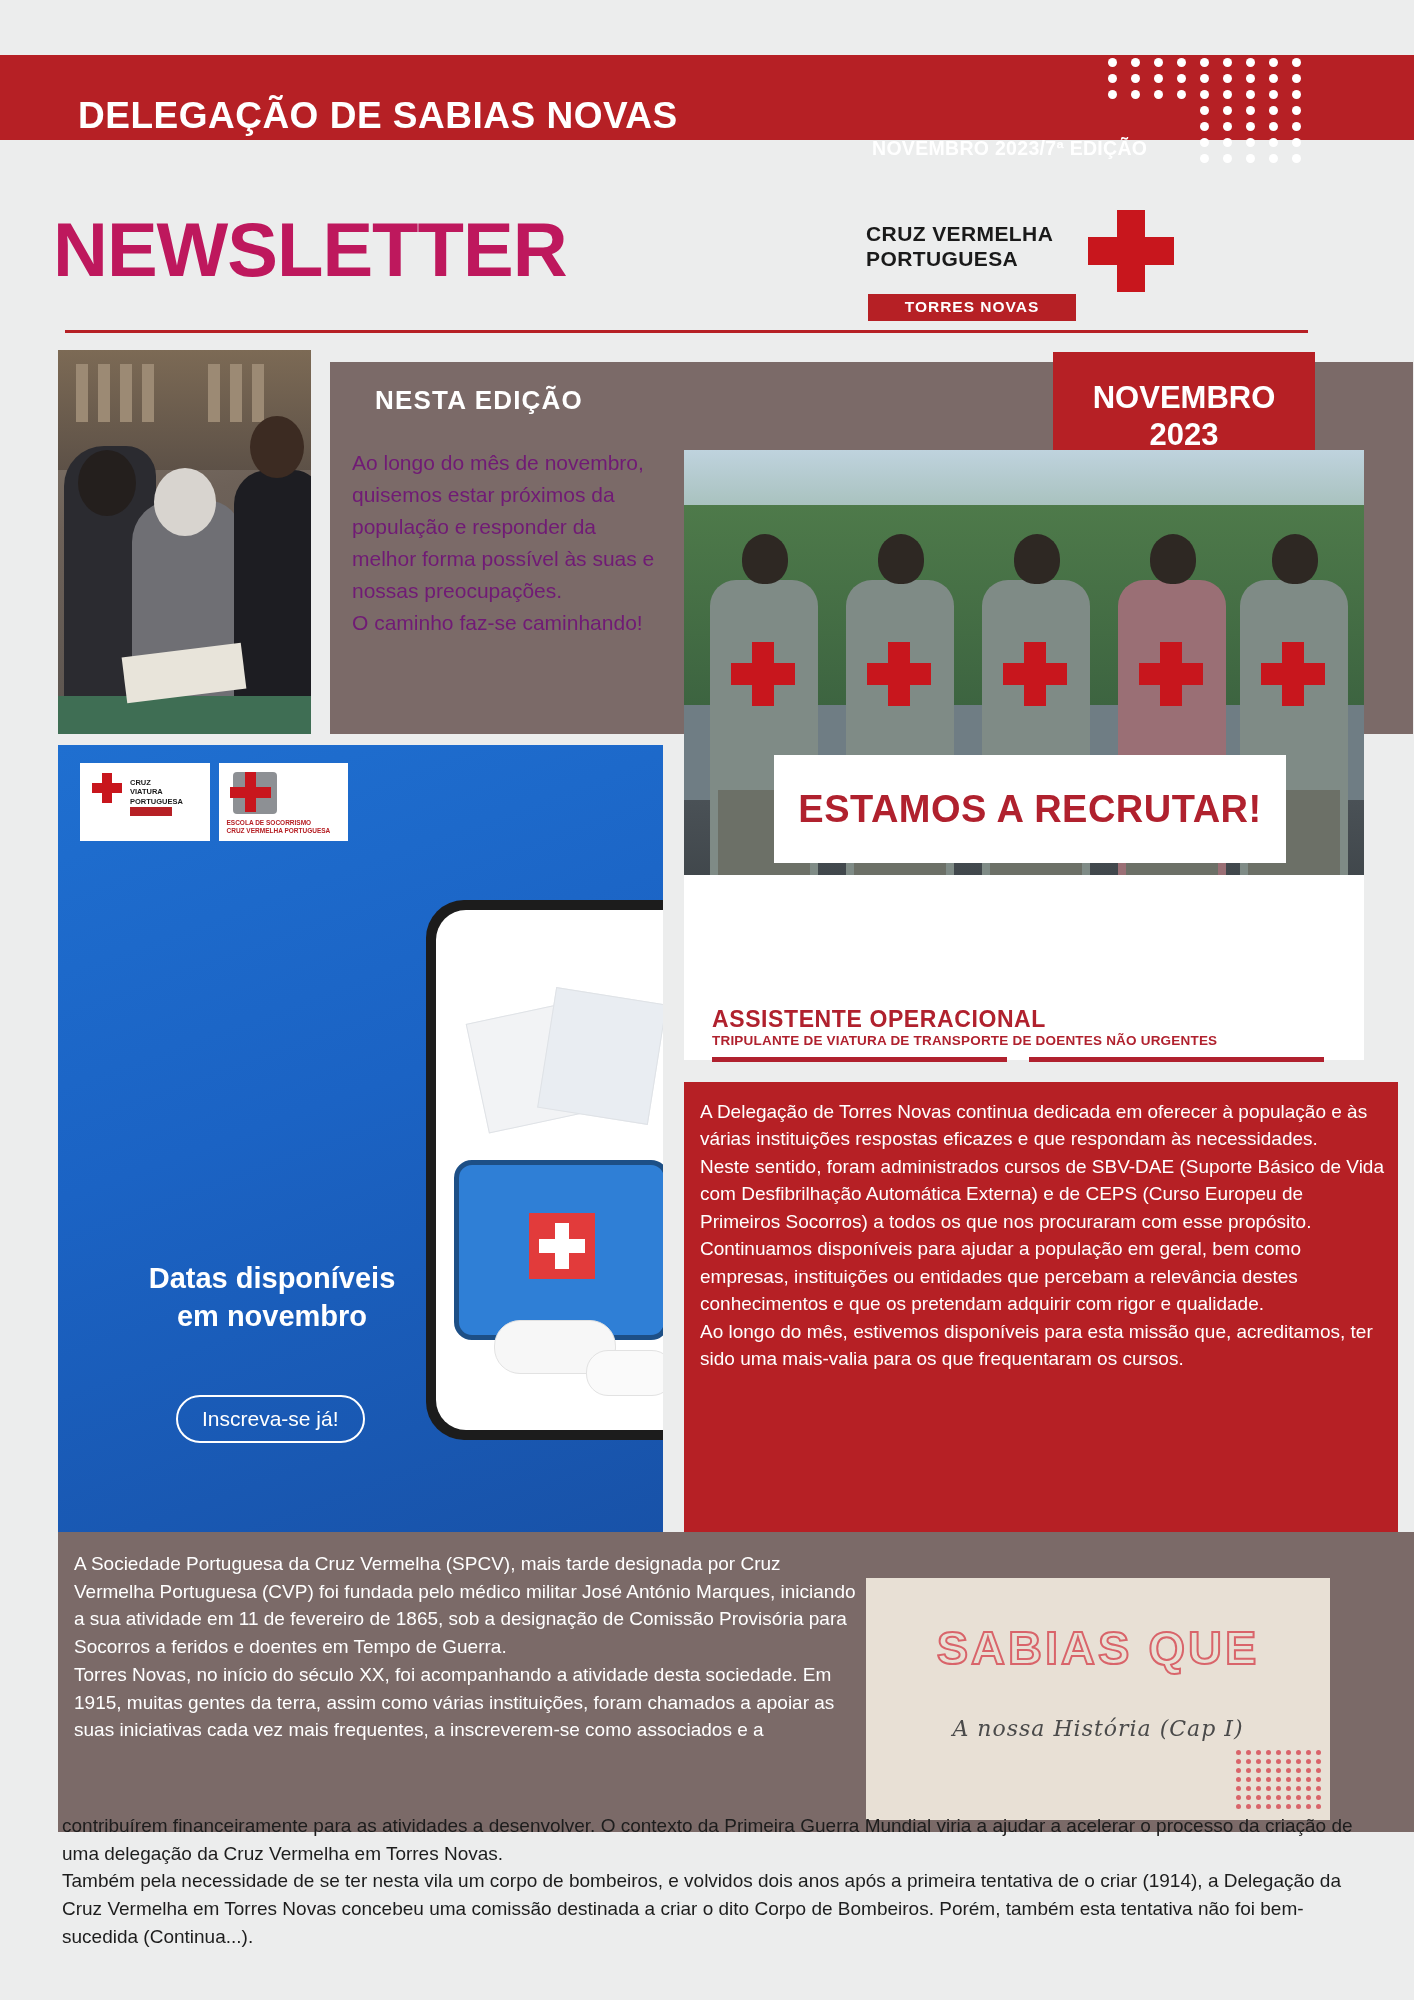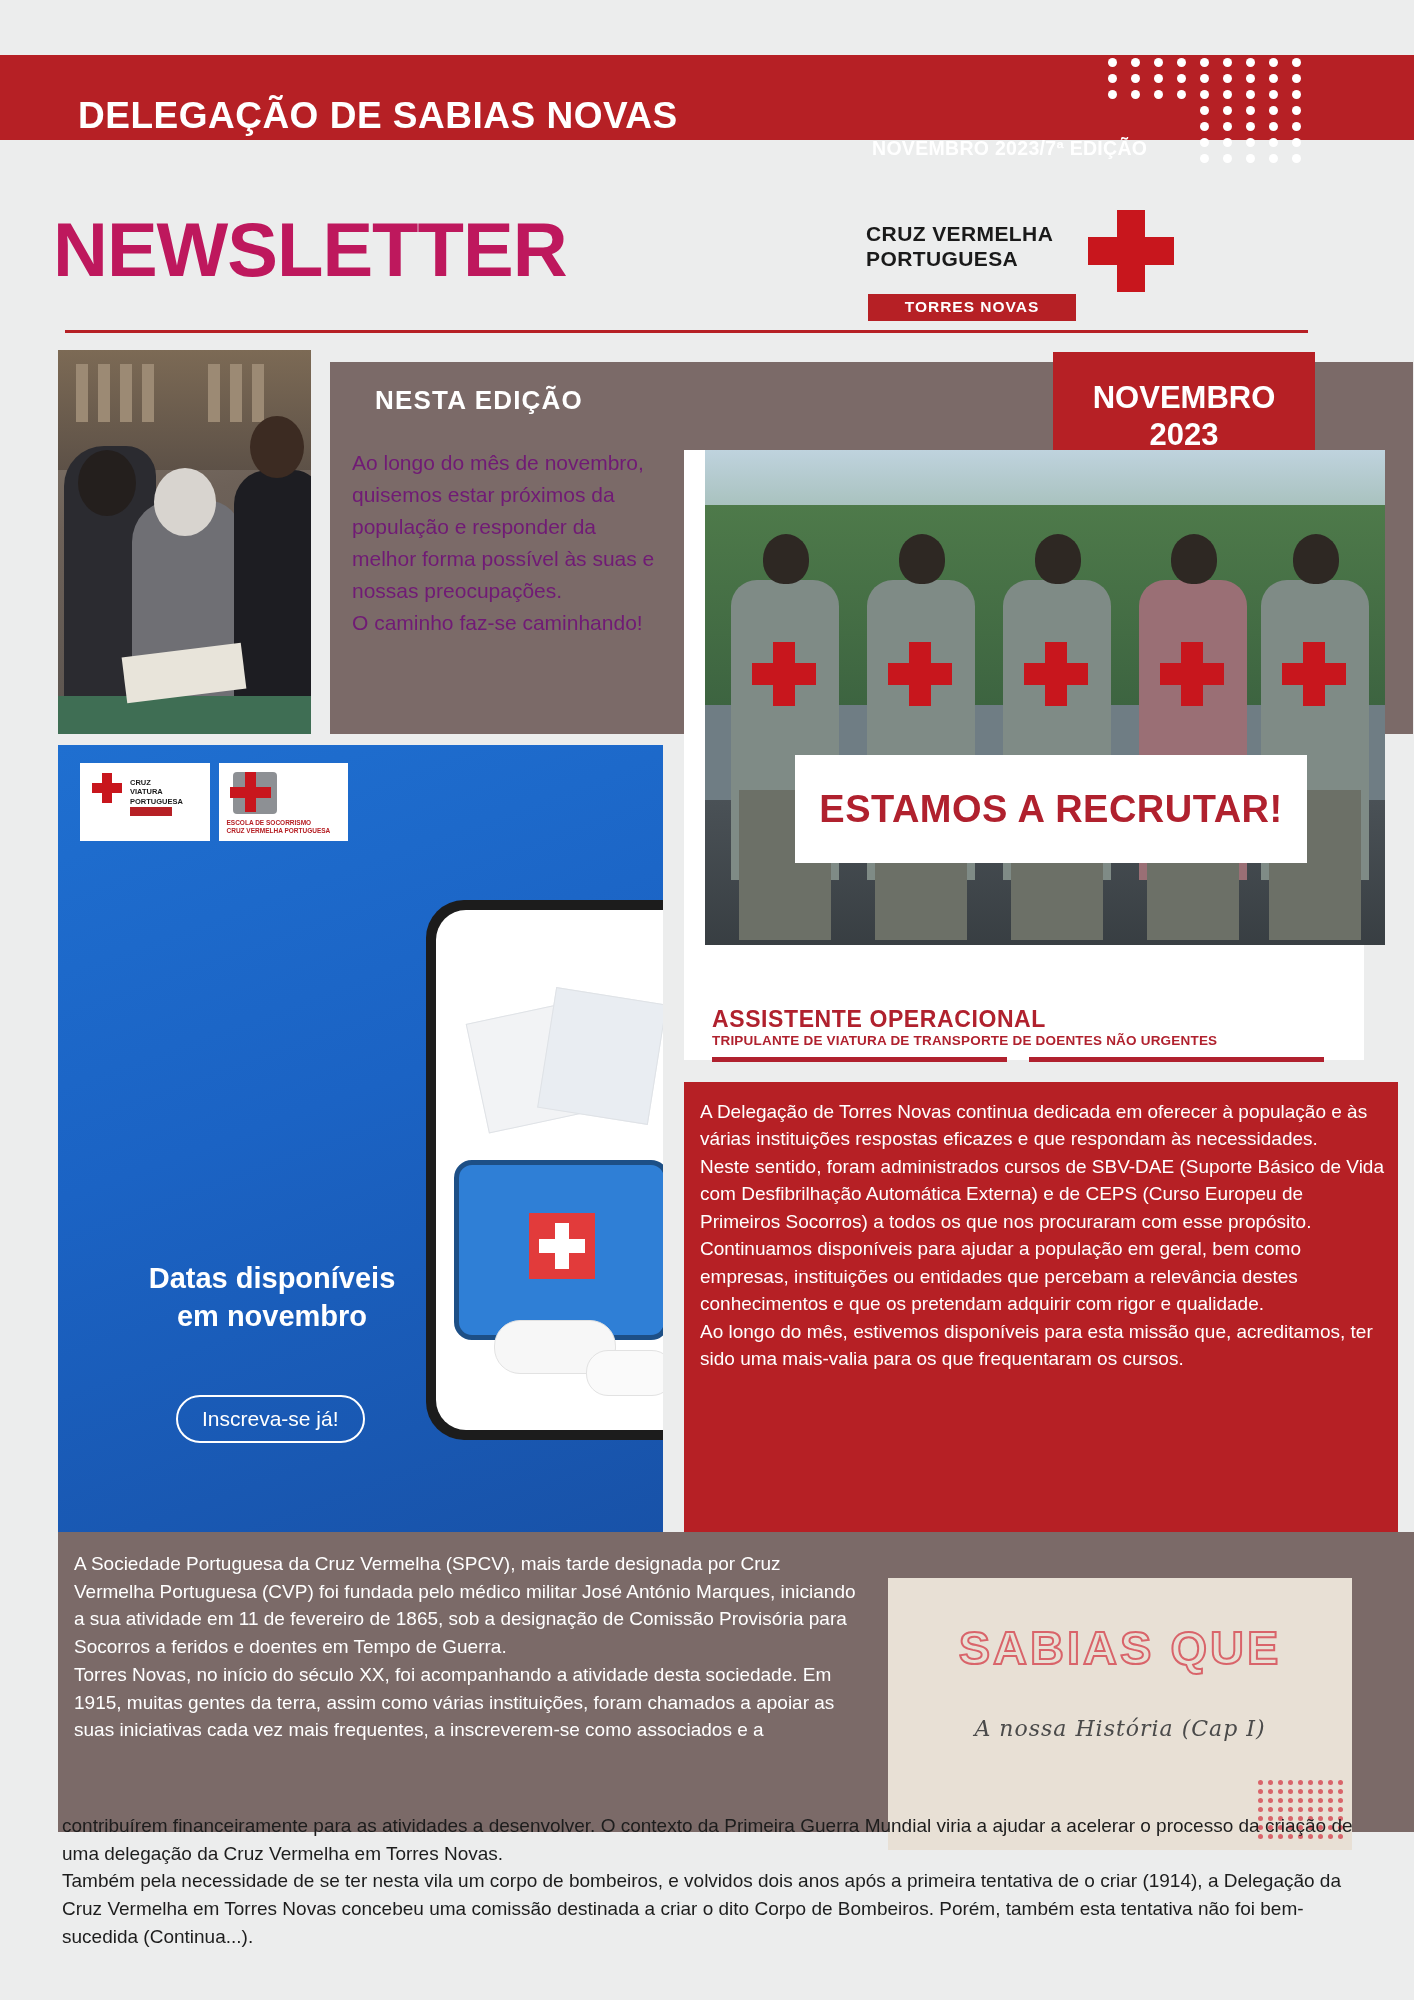--- a/index.html
+++ b/index.html
@@ -229,24 +229,23 @@
     position: absolute;
     left: 684px;
     top: 450px;
     width: 680px;
     height: 610px;
     background: #ffffff;
   }
   .recruit-photo {
     position: absolute;
     left: 0; top: 0;
-    width: 680px; height: 495px;
+    width: 680px; height: 425px;
     background: linear-gradient(180deg,#8aa4b4 0%, #6f8d79 32%, #55636a 62%, #434a50 100%);
     overflow: hidden;
-    margin-left: 21px;
   }
   .rp-sky { position:absolute; left:0; top:0; width:680px; height:120px;
     background: linear-gradient(180deg,#bfd3de 0%, #8fae9a 100%); }
   .rp-trees { position:absolute; left:0; top:55px; width:680px; height:210px;
     background: linear-gradient(180deg,#4e7a4a 0%, #3c6340 100%); }
   .rp-wall { position:absolute; left:0; top:255px; width:680px; height:95px; background:#6f7d84; }
   .rp-ground { position:absolute; left:0; top:350px; width:680px; height:195px;
     background: linear-gradient(180deg,#4a5156 0%, #32383c 100%); }
   .rp-person {
     position: absolute; top: 130px; width: 108px; height: 300px;
@@ -414,24 +413,23 @@
     width: 790px;
     font-size: 19px;
     line-height: 1.46;
     color: #ffffff;
   }
   .sabias-card {
     position: absolute;
     left: 866px;
     top: 1578px;
     width: 464px;
-    height: 272px;
+    height: 242px;
     background: #e8e0d5;
     overflow: hidden;
-    margin-left: 22px;
   }
   .sabias-title {
     position: absolute;
     left: 0; top: 42px; width: 464px;
     text-align: center;
     font-size: 47px;
     font-weight: bold;
     letter-spacing: 3px;
     color: #e8e0d5;
     -webkit-text-stroke: 2px #d9646a;

